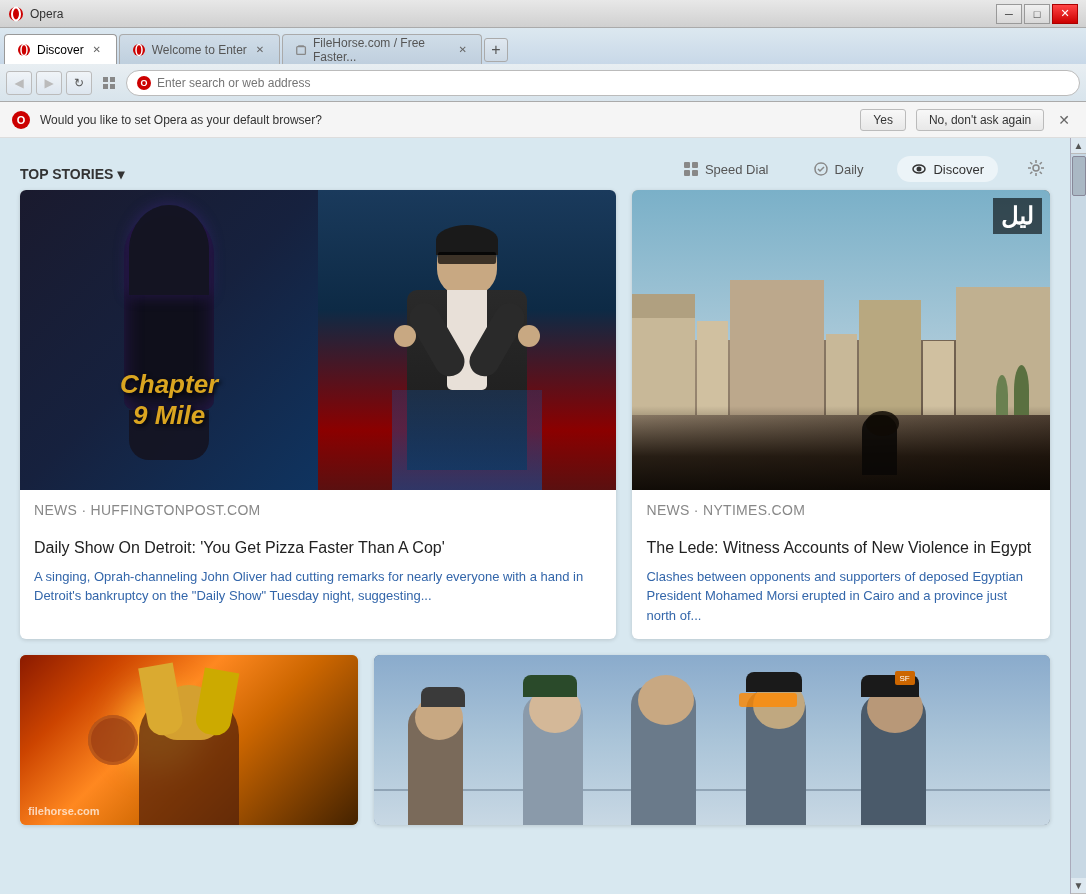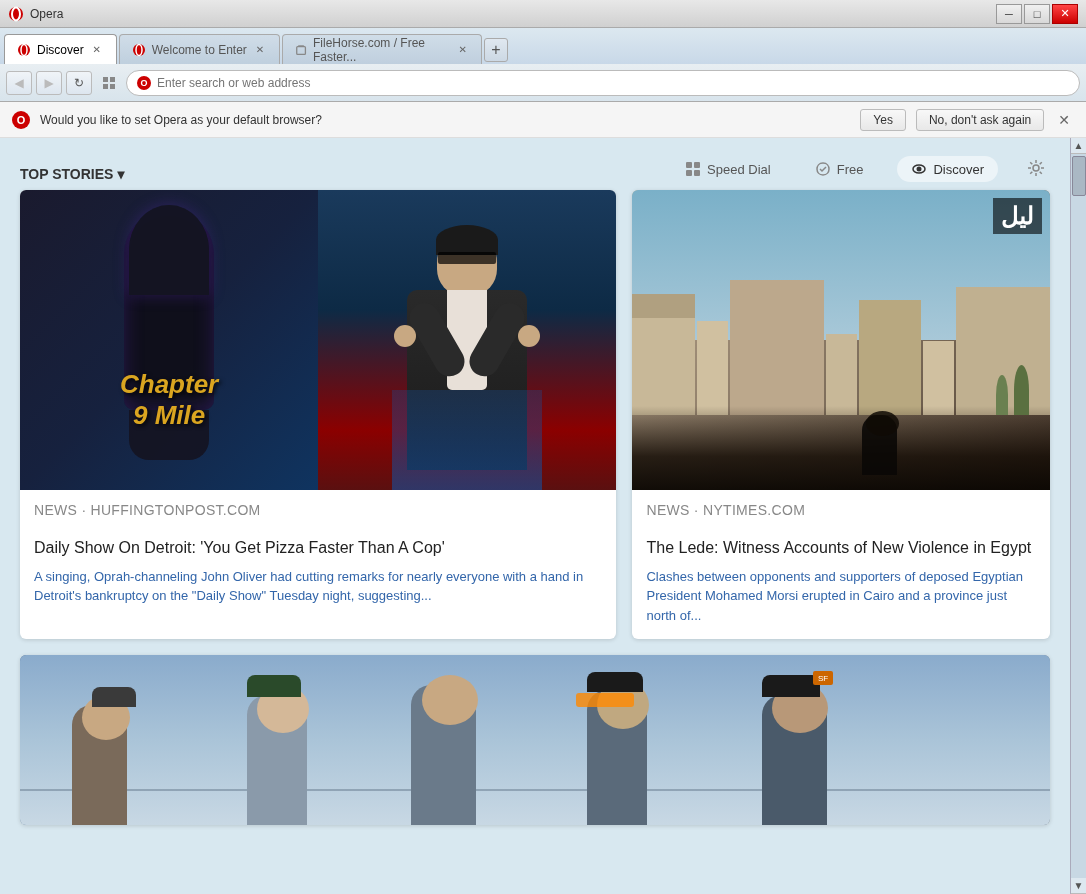--- a/index.html
+++ b/index.html
@@ -455,21 +455,21 @@
           <rect x="1" y="9" width="6" height="6" rx="1" fill="#888"></rect>
           <rect x="9" y="9" width="6" height="6" rx="1" fill="#888"></rect>
         </svg>
         <span>Speed Dial</span>
       </div>
       <div class="nav-item">
         <svg width="16" height="16" viewBox="0 0 16 16">
           <path d="M8 14 C4 14 2 11 2 8 C2 5 4 2 8 2 C12 2 14 5 14 8 C14 11 12 14 8 14 Z" fill="none" stroke="#888" stroke-width="1.5"></path>
           <path d="M5 8 L7 10 L11 6" stroke="#888" stroke-width="1.5" fill="none"></path>
         </svg>
-        <span>Free</span>
+        <span>Daily</span>
       </div>
       <div class="nav-item active discover-active">
         <svg width="16" height="16" viewBox="0 0 16 16">
           <ellipse cx="8" cy="8" rx="6" ry="4" fill="none" stroke="#333" stroke-width="1.5"></ellipse>
           <circle cx="8" cy="8" r="2.5" fill="#333"></circle>
         </svg>
         <span>Discover</span>
       </div>
       <div class="settings-btn">
         <svg width="18" height="18" viewBox="0 0 18 18">
@@ -568,20 +568,40 @@
         <div class="card-body">
           <div class="card-source">NEWS · NYTIMES.COM</div>
           <div class="card-title">The Lede: Witness Accounts of New Violence in Egypt</div>
           <div class="card-excerpt">Clashes between opponents and supporters of deposed Egyptian President Mohamed Morsi erupted in Cairo and a province just north of...</div>
         </div>
       </div>
     </div>
 
     <div class="cards-row">
 
+      <div class="card small">
+        <div class="card-img-bottom">
+          <div class="bottom-img-1">
+
+            <div style="position:absolute;inset:0;background:linear-gradient(135deg, #8B1a00 0%, #cc4400 20%, #ff8820 40%, #cc6600 60%, #884400 80%, #442200 100%);"></div>
+
+            <div style="position:absolute;top:20%;left:30%;width:80px;height:80px;background:rgba(255,200,50,0.6);border-radius:50%;filter:blur(15px);"></div>
+
+            <div style="position:absolute;bottom:0;left:50%;transform:translateX(-50%);width:100px;height:130px;background:rgba(80,30,10,0.7);border-radius:40px 40px 0 0;"></div>
+            <div style="position:absolute;bottom:85px;left:50%;transform:translateX(-50%);width:60px;height:55px;background:#d4a030;border-radius:50% 50% 30% 30%;"></div>
+
+            <div style="position:absolute;bottom:90px;left:calc(50% - 45px);width:35px;height:70px;background:#daaa30;border-radius:0 0 15px 15px;transform:rotate(-10deg);"></div>
+            <div style="position:absolute;bottom:90px;left:calc(50% + 10px);width:35px;height:65px;background:#ccaa00;border-radius:0 0 15px 15px;transform:rotate(10deg);"></div>
+
+            <div style="position:absolute;bottom:60px;left:20%;width:50px;height:50px;background:rgba(150,60,20,0.8);border-radius:50%;"></div>
+            <div style="position:absolute;bottom:60px;left:20%;width:50px;height:50px;background:none;border:3px solid rgba(200,100,30,0.6);border-radius:50%;"></div>
+            <div class="watermark">filehorse.com</div>
+          </div>
+        </div>
+      </div>
 
       <div class="card large">
         <div class="card-img-bottom">
           <div class="bottom-img-2">
 
             <div style="position:absolute;inset:0;background:linear-gradient(180deg,#8aabcc 0%,#aac4d8 50%,#c8d8e4 100%);"></div>
 
             <div style="position:absolute;bottom:20%;left:0;right:0;height:2px;background:rgba(100,120,140,0.5);"></div>
 
             <div style="position:absolute;bottom:0;left:5%;width:55px;height:120px;background:#7a6a5a;border-radius:20px 20px 0 0;"></div>

